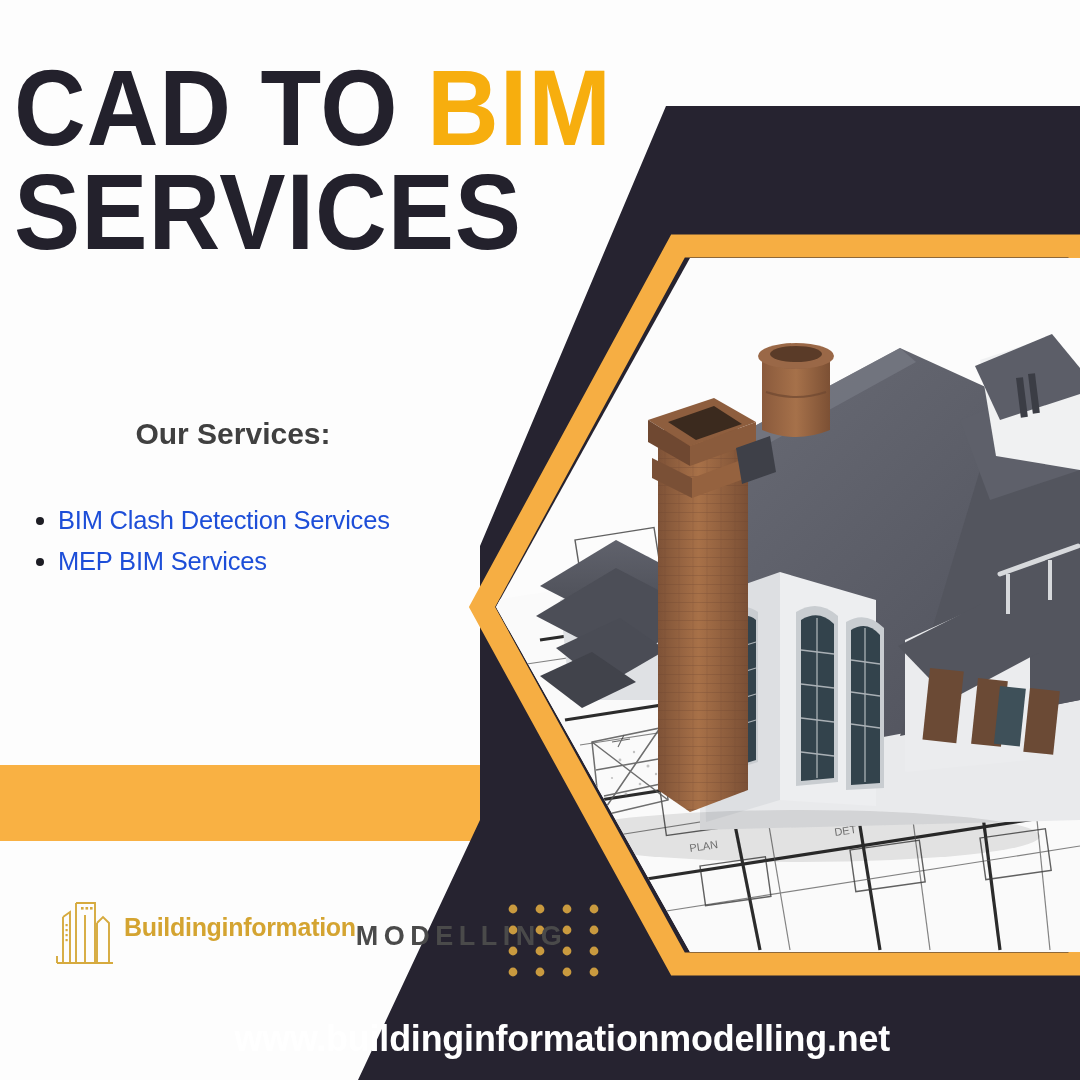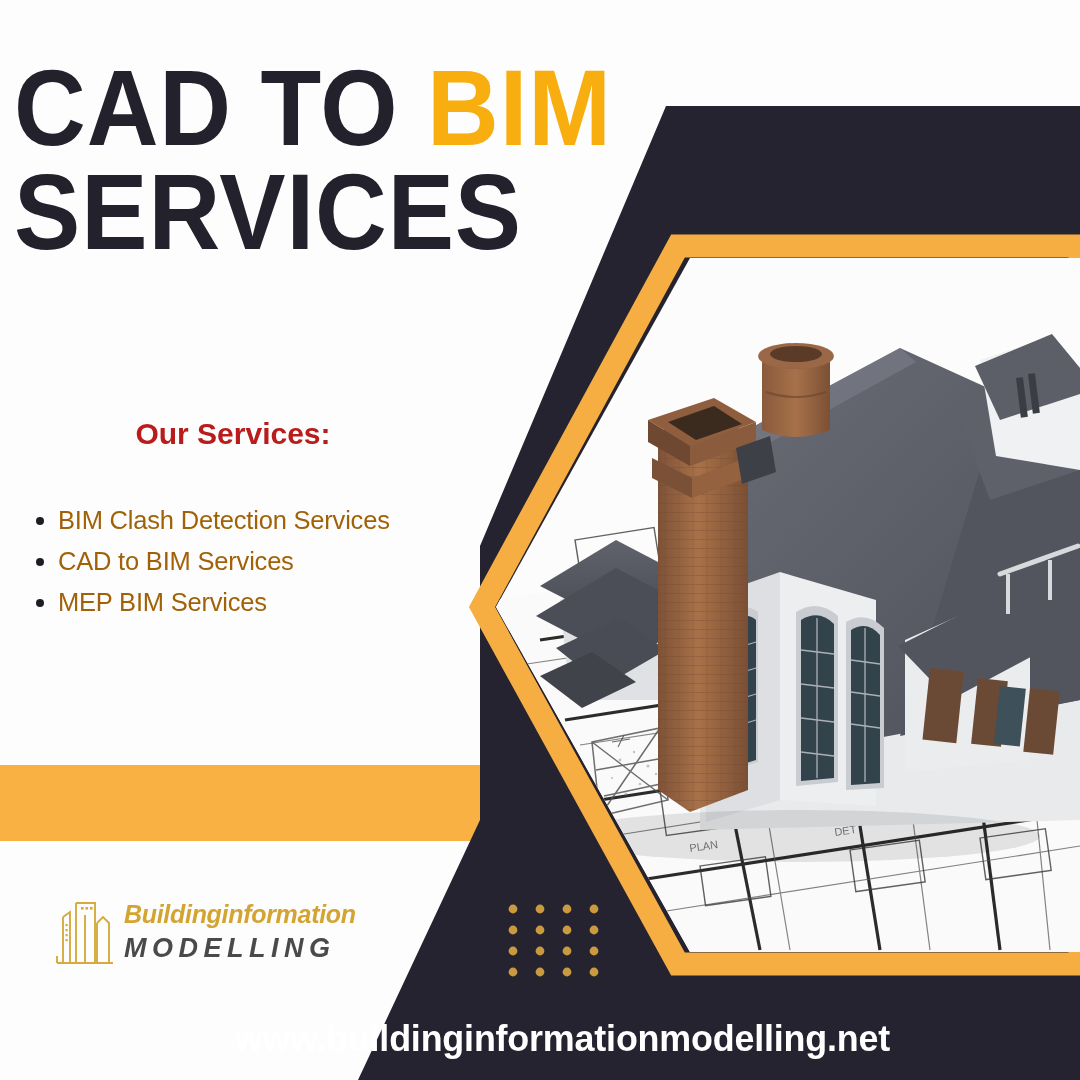--- a/index.html
+++ b/index.html
@@ -28,50 +28,50 @@
     transform-origin:left top;
     z-index:5;
   }
   .headline .hl-line { display:block; white-space:nowrap; }
   .headline .accent { color:#F7AE0E; }
 
   
   .svc-heading {
     position:absolute; left:0px; top:417px; width:466px;
     text-align:center;
-    font-size:30px; font-weight:bold; color:#b91c1c;
+    font-size:30px; font-weight:bold; color:#404040;
     letter-spacing:0px;
     z-index:5;
   }
 
   
   .svc-list {
     position:absolute; left:18px; top:500px; width:470px;
     list-style:none; z-index:5;
   }
   .svc-list li {
     position:relative;
     padding-left:40px;
     font-size:25.5px;
     line-height:41px;
-    color:#a16207;
+    color:#1d4ed8;
     letter-spacing:-0.2px;
     white-space:nowrap;
   }
   .svc-list li::before {
     content:"";
     position:absolute; left:18px; top:17px;
     width:8px; height:8px; border-radius:50%;
     background:#1d1d24;
   }
 
   
   .logo { position:absolute; left:55px; top:893px; z-index:6; display:flex; align-items:center; gap:9px; }
   .logo-mark { width:60px; height:78px; flex:none; }
-  .logo-text { display:flex; flex-direction:column; line-height:1;font-style:italic; }
+  .logo-text { display:flex; flex-direction:row; line-height:1; }
   .logo-top {
     font-size:25px; font-weight:bold; color:#D4A431;
     letter-spacing:-0.3px;
   }
   .logo-bottom {
     font-size:27px; font-weight:bold; color:#4A4A4A;
     letter-spacing:5.5px; margin-top:8px;
   }
 
   
@@ -327,21 +327,20 @@
 
 <h1 class="headline">
   <span class="hl-line"><span>CAD TO </span><span class="accent">BIM</span></span>
   <span class="hl-line">SERVICES</span>
 </h1>
 
 <div class="svc-heading">Our Services:</div>
 
 <ul class="svc-list">
   <li>BIM Clash Detection Services</li>
-  <li>CAD to BIM Services</li>
   <li>MEP BIM Services</li>
 </ul>
 
 <div class="logo">
   <svg class="logo-mark" viewBox="0 0 60 78">
     <g fill="none" stroke="#D6AA3E" stroke-width="1.9">
 
       <path d="M21 10 L40 10 L40 70"></path>
       <path d="M21 10 L21 70"></path>
 

